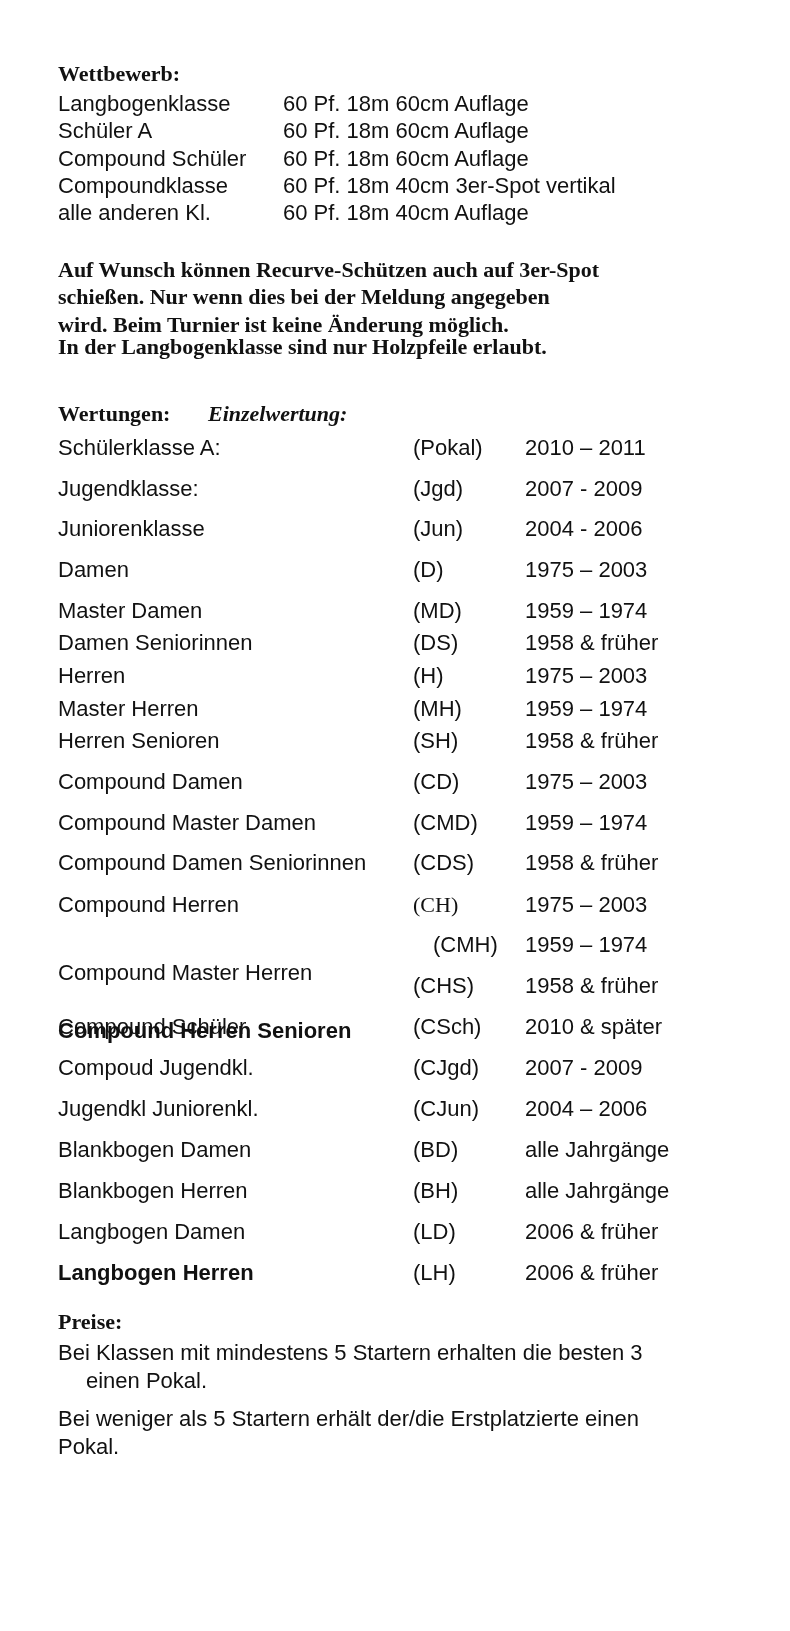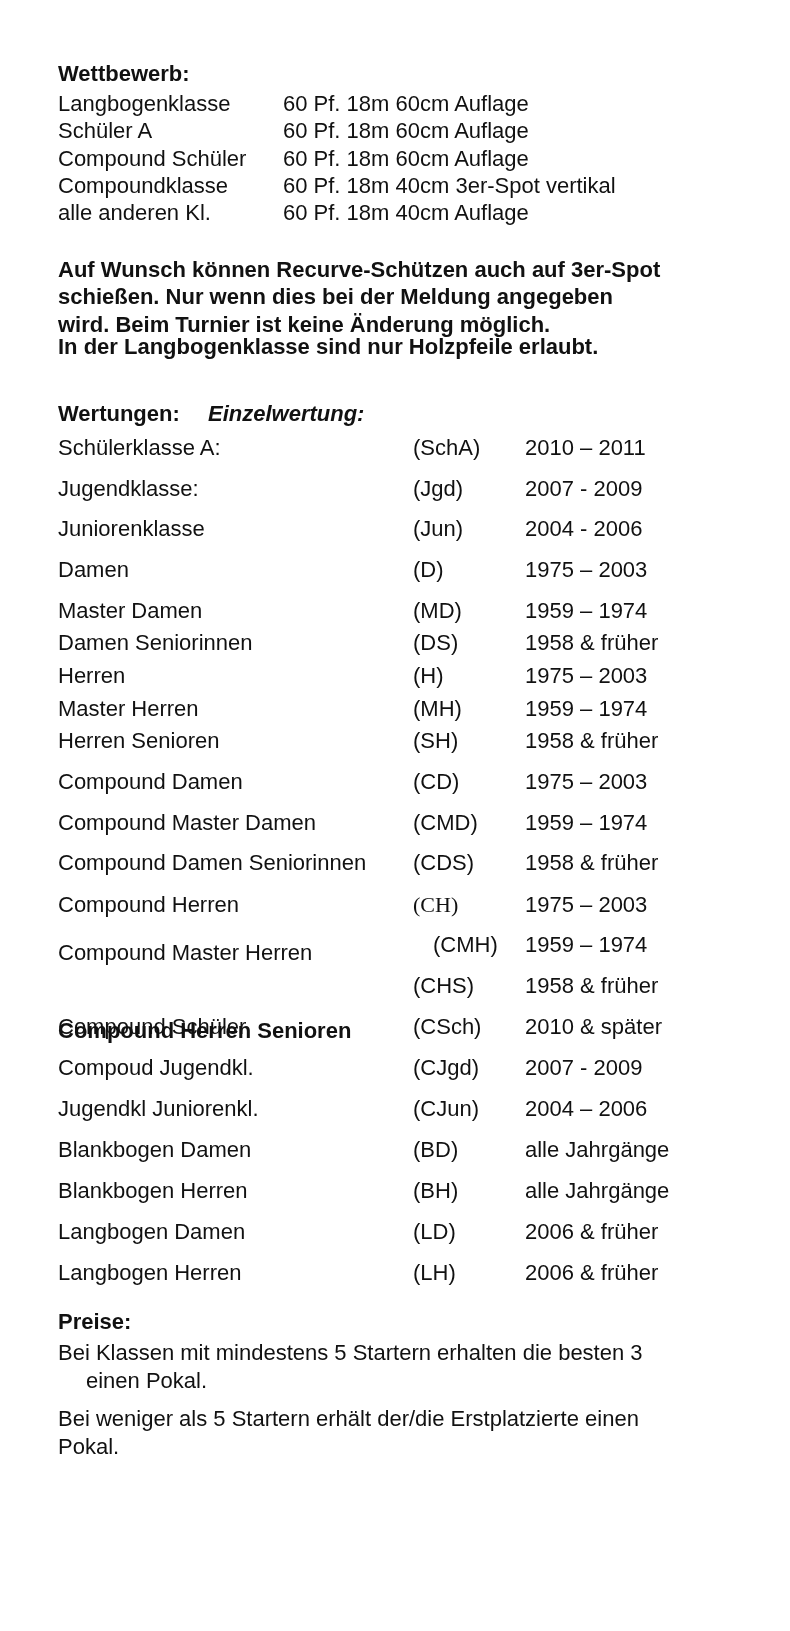--- a/index.html
+++ b/index.html
@@ -2,21 +2,21 @@
 <html><head>
 <meta charset="utf-8">
 <style>
   html, body { margin: 0; padding: 0; background: #ffffff; }
   body {
     width: 790px; height: 1631px; position: relative; overflow: hidden;
     font-family: "Liberation Sans", sans-serif; color: #111111;
     font-size: 22px;
   }
   .abs { position: absolute; white-space: nowrap; line-height: 1; }
-  .bold { font-weight: bold; }
+  .bold { font-weight: bold; font-family: Liberation Serif, serif; }
   .ital { font-style: italic; }
   .col-label { left: 58px; }
   .comp-val { left: 283px; }
   .col-abbr { left: 413px; }
   .col-years { left: 525px; }
 </style>
 </head>
 <body>
 
 <div>
@@ -45,21 +45,21 @@
   <div class="abs bold col-label" style="top:336px;">In der Langbogenklasse sind nur Holzpfeile erlaubt.</div>
 </div>
 
 <div>
   <div class="abs bold col-label" style="top:403px;">Wertungen:</div>
   <div class="abs bold ital" style="top:403px; left:208px;">Einzelwertung:</div>
 
   <div id="wertung-table">
       <div>
         <div class="abs col-label" style="top: 437px;">Schülerklasse A:</div>
-        <div class="abs col-abbr" style="top: 437px;">(SchA)</div>
+        <div class="abs col-abbr" style="top: 437px;">(Pokal)</div>
         <div class="abs col-years" style="top: 437px;">2010 – 2011</div>
       </div>
       <div>
         <div class="abs col-label" style="top: 478px;">Jugendklasse:</div>
         <div class="abs col-abbr" style="top: 478px;">(Jgd)</div>
         <div class="abs col-years" style="top: 478px;">2007 - 2009</div>
       </div>
       <div>
         <div class="abs col-label" style="top: 518px;">Juniorenklasse</div>
         <div class="abs col-abbr" style="top: 518px;">(Jun)</div>
@@ -109,21 +109,21 @@
         <div class="abs col-label" style="top: 852px;">Compound Damen Seniorinnen</div>
         <div class="abs col-abbr" style="top: 852px; text-align: right;">(CDS)</div>
         <div class="abs col-years" style="top: 852px;">1958 &amp; früher</div>
       </div>
       <div>
         <div class="abs col-label" style="top: 894px;">Compound Herren</div>
         <div class="abs col-abbr" style="top: 894px; font-family: Liberation Serif, serif;">(CH)</div>
         <div class="abs col-years" style="top: 894px;">1975 – 2003</div>
       </div>
       <div>
-        <div class="abs col-label" style="top: 942px;">Compound Master Herren</div>
+        <div class="abs col-label" style="top: 962px;">Compound Master Herren</div>
         <div class="abs col-abbr" style="top: 934px; margin-left: 20px;">(CMH)</div>
         <div class="abs col-years" style="top: 934px;">1959 – 1974</div>
       </div>
       <div>
         <div class="abs col-label" style="top: 1020px; font-weight: bold;">Compound Herren Senioren</div>
         <div class="abs col-abbr" style="top: 975px;">(CHS)</div>
         <div class="abs col-years" style="top: 975px;">1958 &amp; früher</div>
       </div>
       <div>
         <div class="abs col-label" style="top: 1016px;">Compound Schüler</div>
@@ -149,21 +149,21 @@
         <div class="abs col-label" style="top: 1180px;">Blankbogen Herren</div>
         <div class="abs col-abbr" style="top: 1180px;">(BH)</div>
         <div class="abs col-years" style="top: 1180px;">alle Jahrgänge</div>
       </div>
       <div>
         <div class="abs col-label" style="top: 1221px;">Langbogen Damen</div>
         <div class="abs col-abbr" style="top: 1221px;">(LD)</div>
         <div class="abs col-years" style="top: 1221px;">2006 &amp; früher</div>
       </div>
       <div>
-        <div class="abs col-label" style="top: 1262px;">Langbogen Herren</div>
+        <div class="abs col-label" style="top: 1262px; font-weight: bold;">Langbogen Herren</div>
         <div class="abs col-abbr" style="top: 1262px;">(LH)</div>
         <div class="abs col-years" style="top: 1262px;">2006 &amp; früher</div>
       </div>
     </div>
 </div>
 
 <div>
   <div class="abs bold col-label" style="top:1311px;">Preise:</div>
   <div class="abs col-label" style="top:1342px;">Bei Klassen mit mindestens 5 Startern erhalten die besten 3</div>
   <div class="abs col-label" style="top:1370px;margin-left:28px;">einen Pokal.</div>

